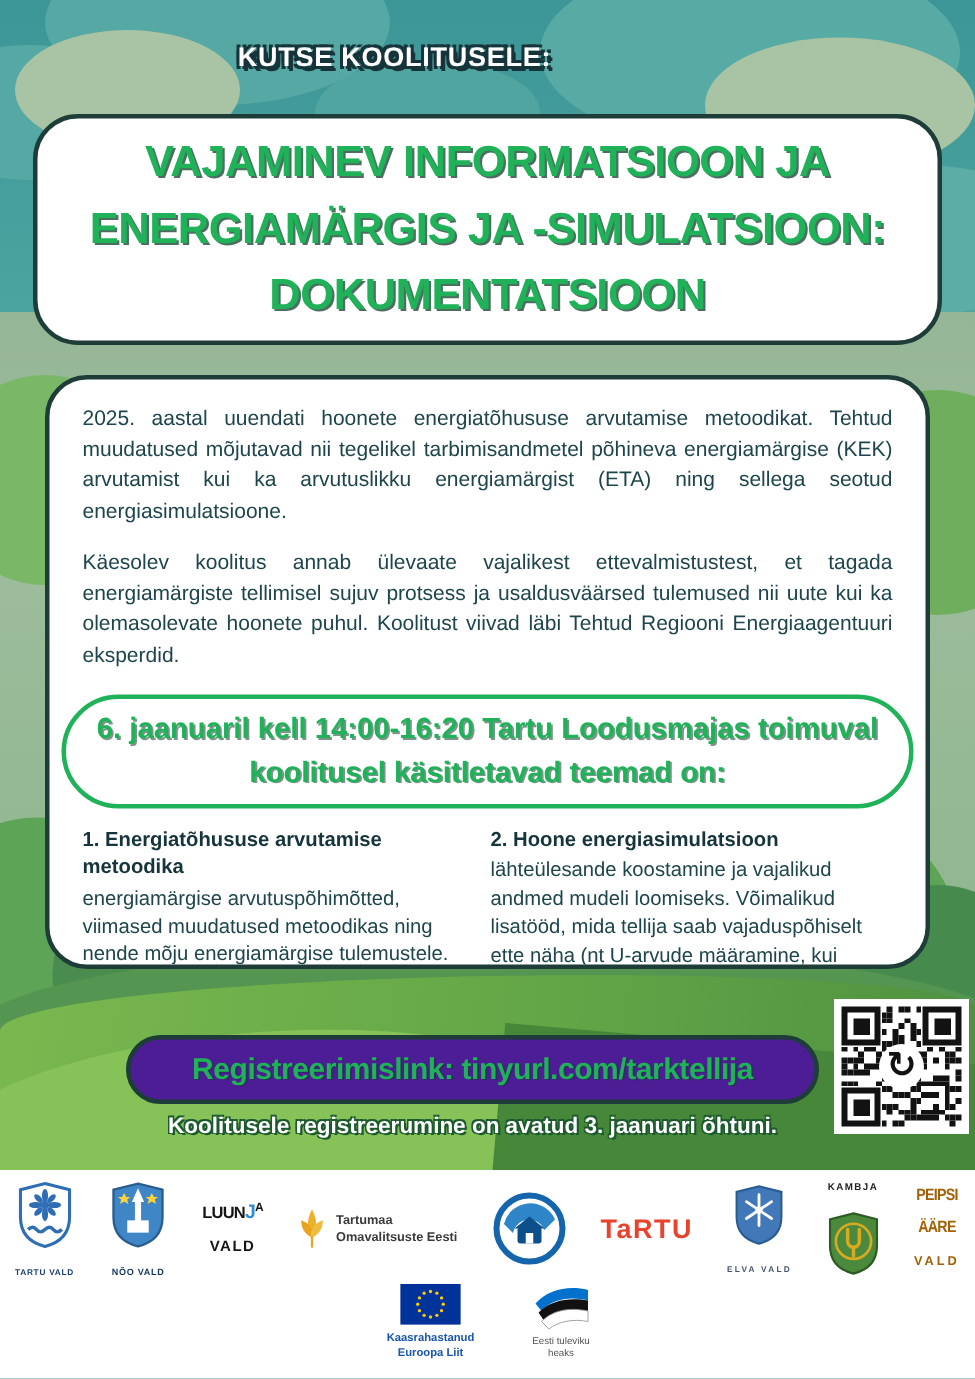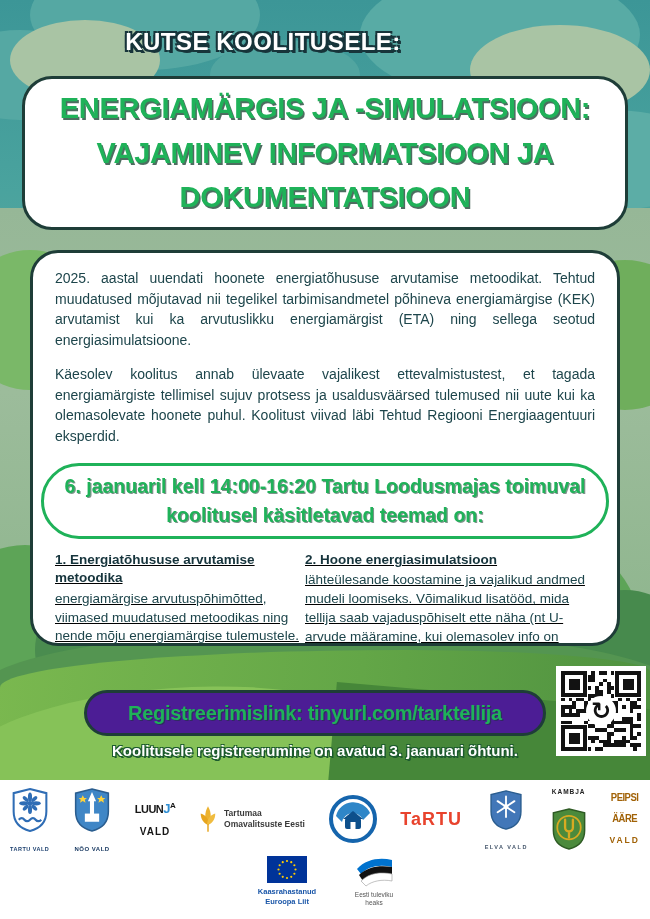--- a/index.html
+++ b/index.html
@@ -26,38 +26,38 @@
   .t3{left:460px;top:540px;width:180px;height:180px;background:#5da457;}
   .t4{left:555px;top:590px;width:140px;height:140px;background:#478a4d;}
   .t5{left:150px;top:590px;width:180px;height:140px;background:#559551;border-radius:50%;}
   .t6{left:300px;top:600px;width:200px;height:130px;background:#4e9050;border-radius:50%;}
   .t7{left:-20px;top:630px;width:700px;height:120px;background:#549551;border-radius:60px;}
   .hill{left:0;top:650px;width:650px;height:132px;background:linear-gradient(95deg,#7ab84f,#63a647 55%,#4f9140);border-radius:100% 60% 0 0/60px 35px 0 0;}
   .hill-light{left:-40px;top:688px;width:430px;height:130px;background:#86c258;border-radius:50% 50% 0 0;transform:rotate(-4deg);}
   .hill-dark{left:330px;top:700px;width:420px;height:140px;background:#468739;transform:rotate(5deg);}
   
   .badge{position:absolute;left:0;top:28px;width:526px;text-align:center;z-index:3;
-    color:#fff;font-size:24px;font-weight:800;letter-spacing:.5px;
+    color:#fff;font-size:18px;font-weight:800;letter-spacing:.5px;
     text-shadow:-2px -2px 0 #17343a,2px -2px 0 #17343a,-2px 2px 0 #17343a,2px 2px 0 #17343a,3px 3px 0 #17343a;}
   
   .title-card{position:absolute;left:22px;top:76px;width:606px;height:154px;z-index:3;
     background:#fff;border:3px solid #1e3d38;border-radius:30px;box-sizing:border-box;
     display:flex;flex-direction:column;justify-content:center;text-align:center;}
   .t-line{font-size:29px;font-weight:800;color:#1fb259;line-height:1.55;letter-spacing:-.3px;
     text-shadow:1.5px 1.5px 0 rgba(18,60,43,.75);}
   
   .content-card{position:absolute;left:30px;top:250px;width:590px;height:396px;z-index:3;
     background:#fff;border:3px solid #1e3d38;border-radius:28px;box-sizing:border-box;
     padding:15px 22px 10px;overflow:hidden;}
   .para{margin:0 0 13px;font-size:14px;line-height:1.48;color:#1d454b;font-weight:500;text-align:justify;}
   .session-pill{margin:16px -14px 12px;border:3px solid #1fb259;border-radius:40px;
     padding:6px 8px;text-align:center;background:#fff;}
   .session-pill span{font-size:19.5px;font-weight:800;color:#1fb259;line-height:1.5;
     text-shadow:1.2px 1.2px 0 rgba(18,60,43,.55);display:block;}
-  .topics{display:grid;grid-template-columns:250px 1fr;text-decoration:underline;}
+  .topics{display:grid;grid-template-columns:250px 1fr;column-gap:22px;}
   .topic-heading{font-size:13.5px;font-weight:800;color:#16343c;line-height:1.35;margin-bottom:2px;}
   .topic-body{font-size:13.5px;color:#1d454b;line-height:1.4;font-weight:500;}
   
   .reg-pill{position:absolute;left:84px;top:690px;width:462px;height:46px;z-index:4;
     background:#4c1d95;border:3px solid #1e3d38;border-radius:28px;box-sizing:border-box;
     display:flex;align-items:center;justify-content:center;text-decoration:none;
     font-size:20px;font-weight:800;color:#1fb259;letter-spacing:-.3px;
     text-shadow:1.2px 1.2px 0 rgba(18,60,43,.5);}
   .deadline{position:absolute;left:0;top:742px;width:630px;text-align:center;z-index:4;
     font-size:15px;font-weight:700;color:#fff;
@@ -128,22 +128,22 @@
       <div class="t t7"></div>
     </div>
     <div class="hill"></div>
     <div class="hill-light"></div>
     <div class="hill-dark"></div>
   </div>
 
   <div class="badge">KUTSE KOOLITUSELE:</div>
 
   <section class="title-card">
+    <div class="t-line">VAJAMINEV INFORMATSIOON JA</div>
     <div class="t-line">ENERGIAMÄRGIS JA -SIMULATSIOON:</div>
-    <div class="t-line">VAJAMINEV INFORMATSIOON JA</div>
     <div class="t-line">DOKUMENTATSIOON</div>
   </section>
 
   <section class="content-card">
     <p class="para">2025. aastal uuendati hoonete energiatõhususe arvutamise metoodikat. Tehtud muudatused mõjutavad nii tegelikel tarbimisandmetel põhineva energiamärgise (KEK) arvutamist kui ka arvutuslikku energiamärgist (ETA) ning sellega seotud energiasimulatsioone.</p>
     <p class="para">Käesolev koolitus annab ülevaate vajalikest ettevalmistustest, et tagada energiamärgiste tellimisel sujuv protsess ja usaldusväärsed tulemused nii uute kui ka olemasolevate hoonete puhul. Koolitust viivad läbi Tehtud Regiooni Energiaagentuuri eksperdid.</p>
     <div class="session-pill">
       <span>6. jaanuaril kell 14:00-16:20 Tartu Loodusmajas toimuval koolitusel käsitletavad teemad on:</span>
     </div>
     <div class="topics">

